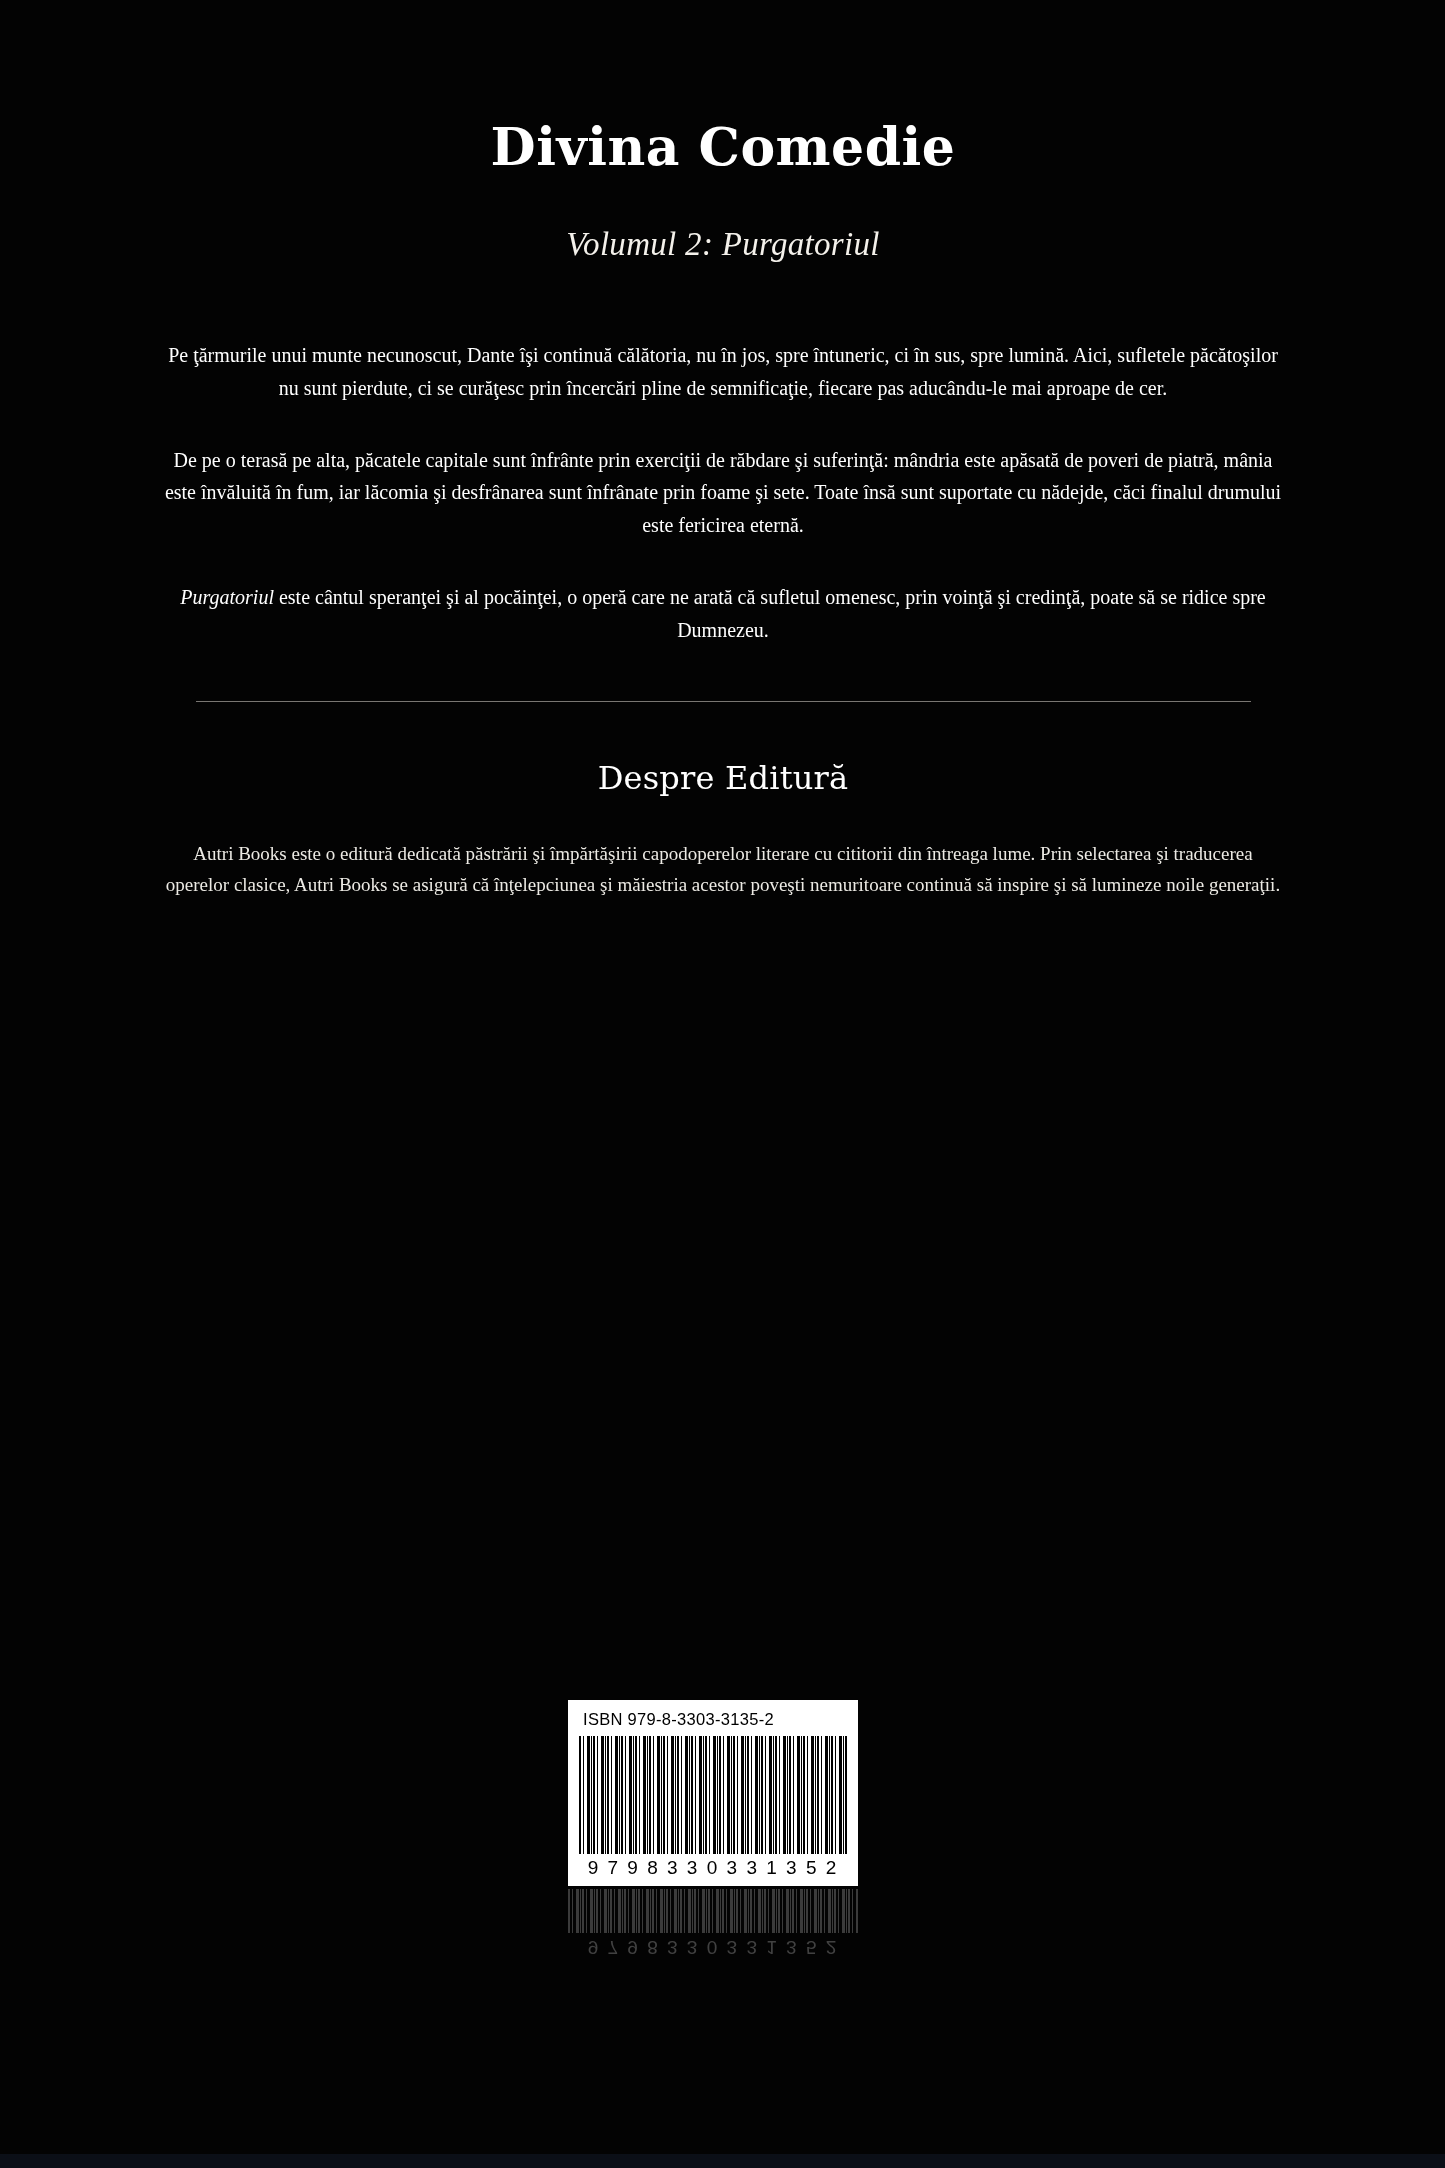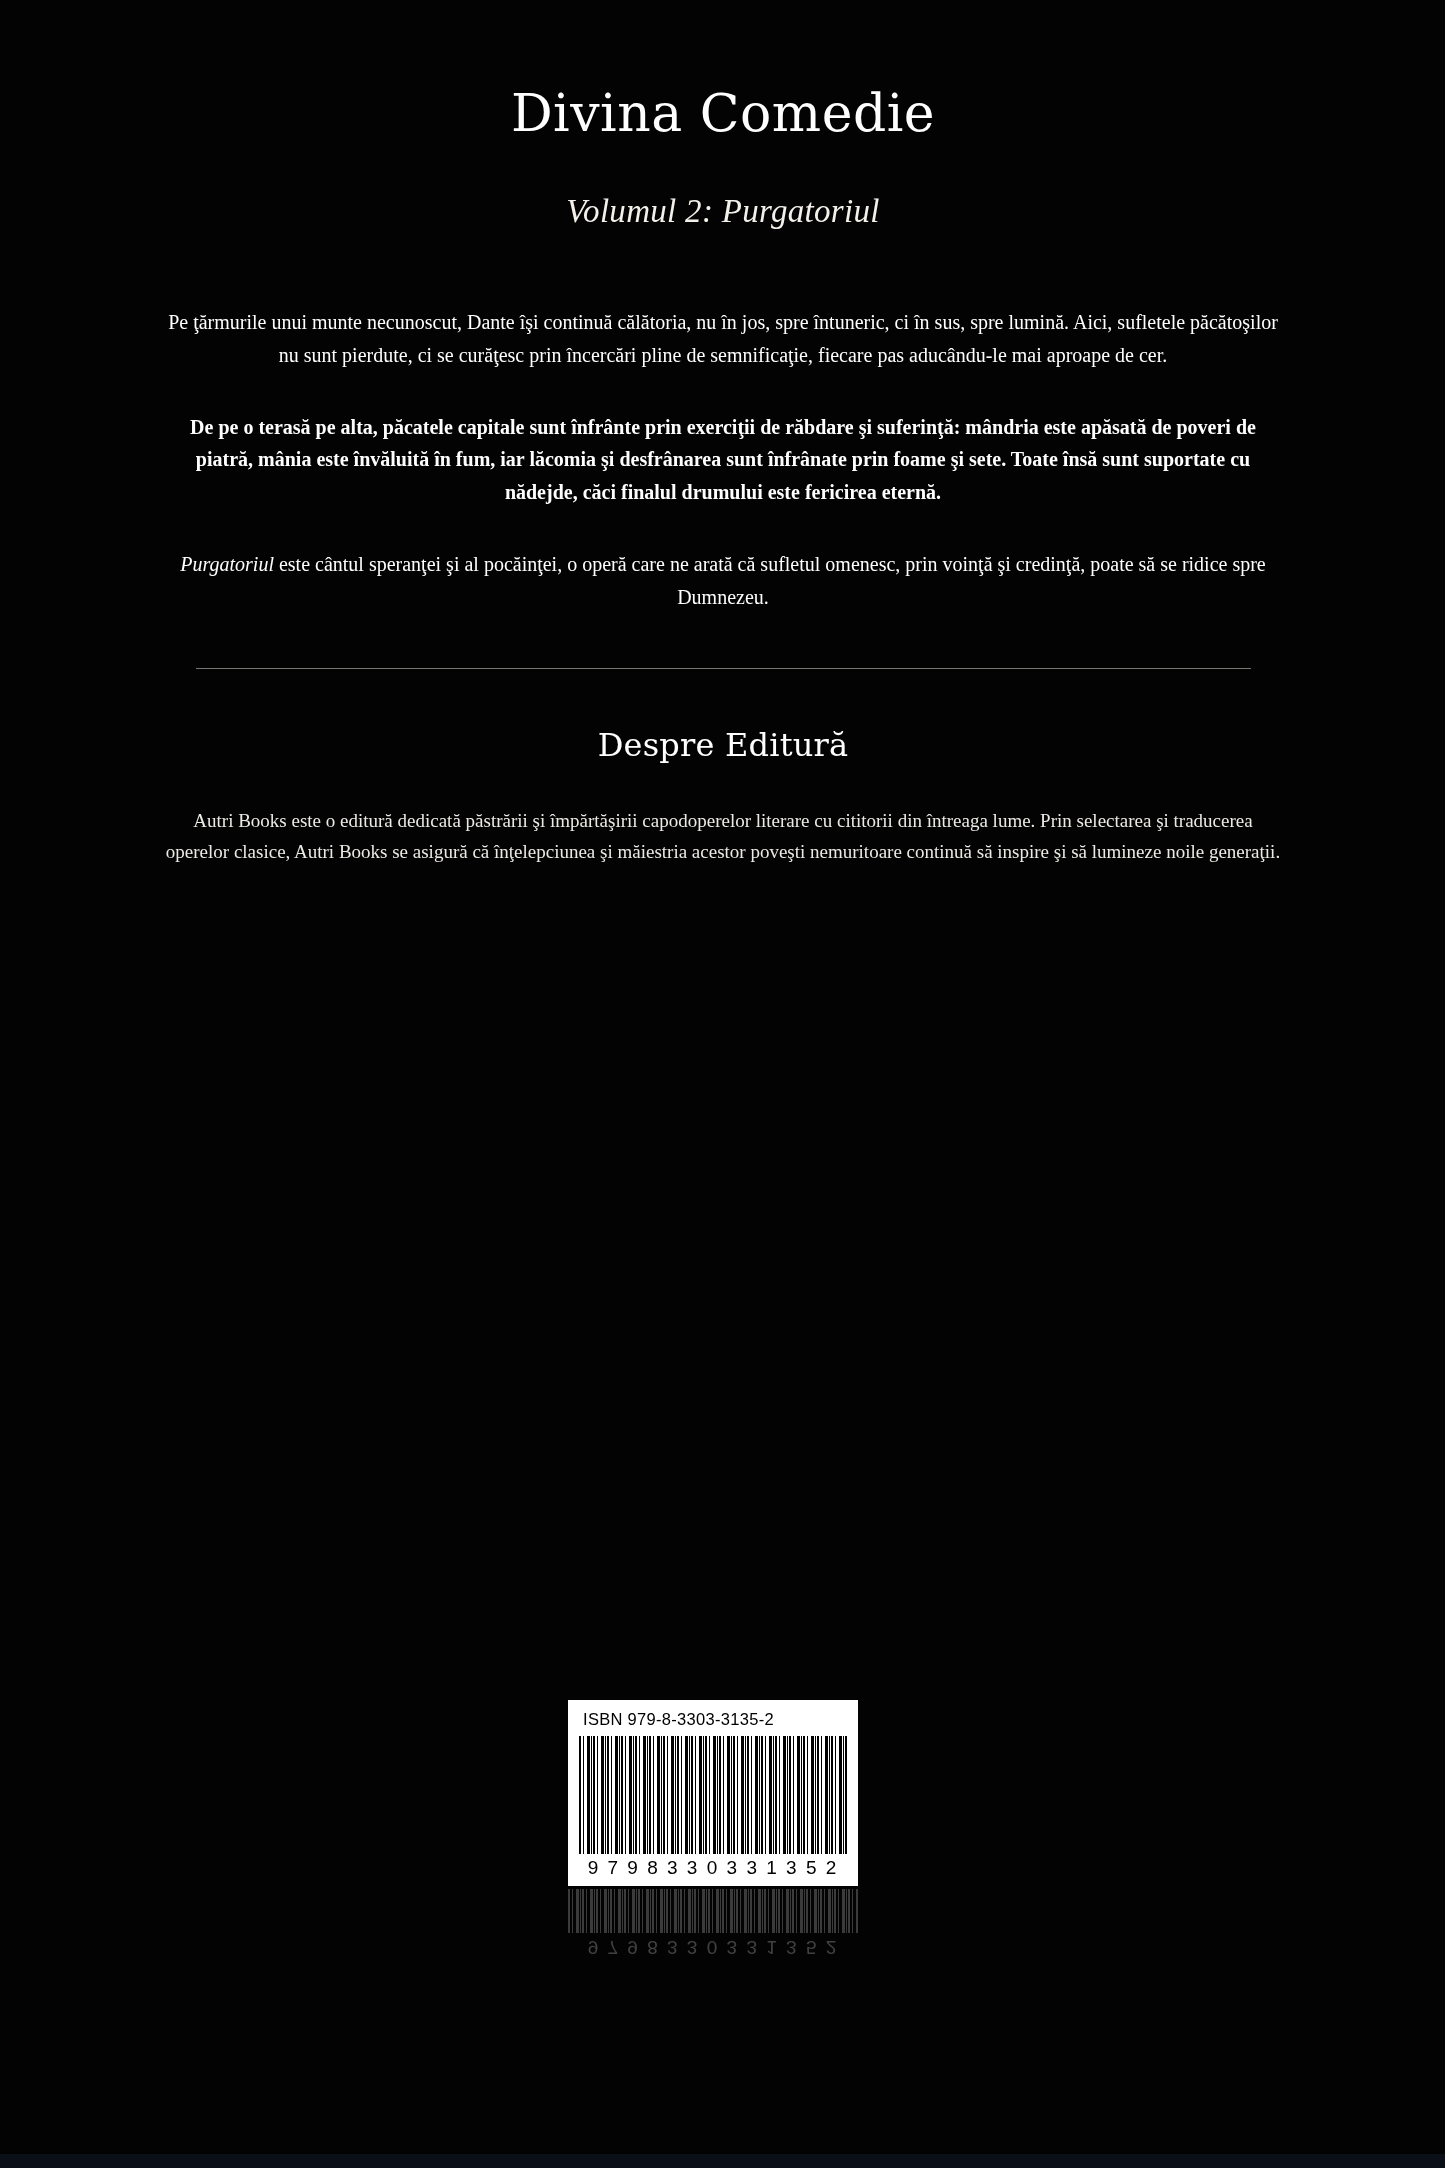--- a/index.html
+++ b/index.html
@@ -28,23 +28,23 @@
   .content {
     position: absolute;
     left: 163px;
     top: 0;
     width: 1120px;
     text-align: center;
   }
 
   .book-title {
     margin: 0;
-    padding-top: 85px;
+    padding-top: 118px;
     font-family: "DejaVu Serif", serif;
-    font-weight: 400;
+    font-weight: 700;
     font-size: 52px;
     letter-spacing: 0.5px;
     color: #ffffff;
     line-height: 1.1;
   }
 
   .book-subtitle {
     margin: 18px;
     padding-top: 33px;
     font-family: "Liberation Serif", serif;
@@ -56,21 +56,21 @@
 
   .blurb {
     margin: 0;
     padding: 0;
     color: #ffffff;
     font-size: 20px;
     line-height: 1.62;
     text-align: center;
   }
   .blurb.p1 { padding-top: 58px; }
-  .blurb.p2 { padding-top: 40px; font-weight: bold; }
+  .blurb.p2 { padding-top: 40px; }
   .blurb.p3 { padding-top: 40px; }
 
   .blurb .italic-word {
     font-style: italic;
   }
 
   .divider {
     margin: 55px auto 0 auto;
     width: 1055px;
     height: 1px;

